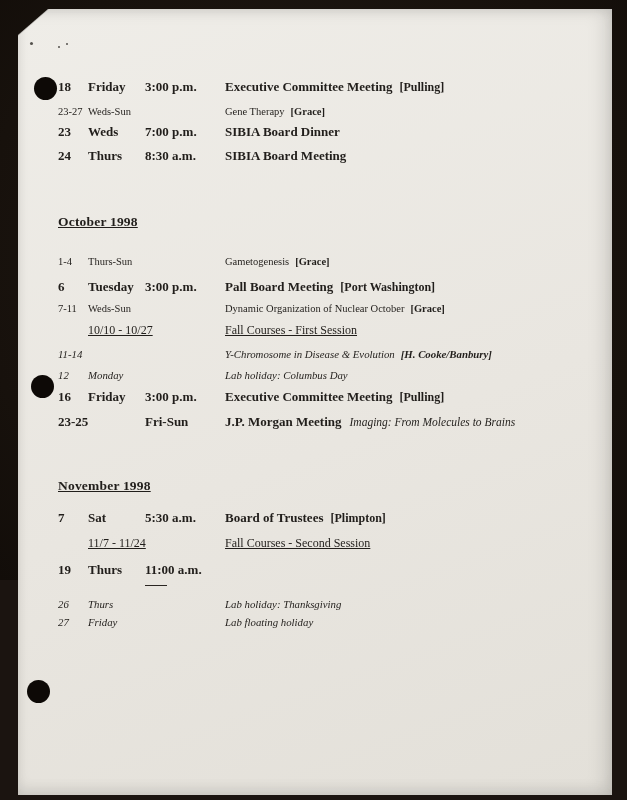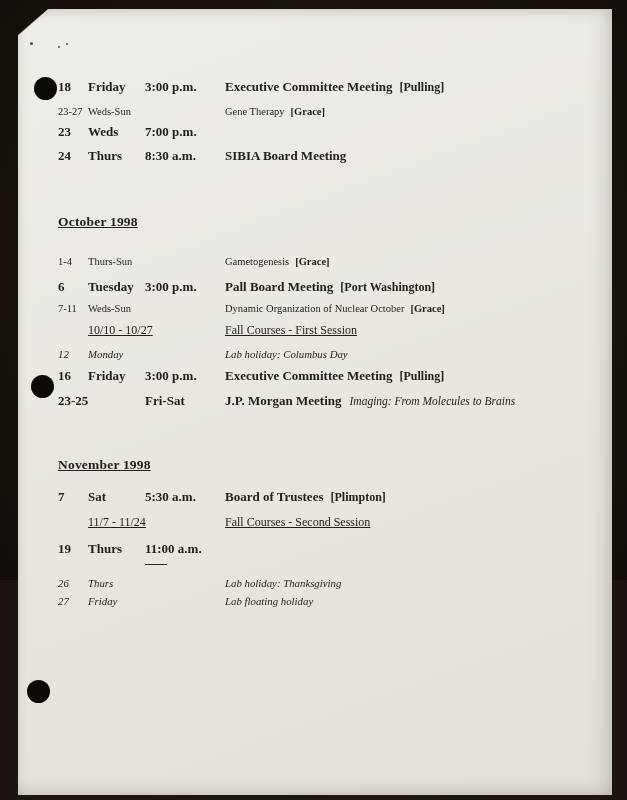--- a/index.html
+++ b/index.html
@@ -140,20 +140,23 @@
           <span class="c c-time"></span>
           <span class="c c-desc">
             <span>Gene Therapy</span><span class="note">[Grace]</span>
           </span>
         </div>
 
         <div class="row major" style="margin-bottom:8px">
           <span class="c c-date b">23</span>
           <span class="c c-day b">Weds</span>
           <span class="c c-time b">7:00 p.m.</span>
+          <span class="c c-desc">
+            <span class="b">SIBIA Board Dinner</span>
+          </span>
         </div>
 
         <div class="row major">
           <span class="c c-date b">24</span>
           <span class="c c-day b">Thurs</span>
           <span class="c c-time b">8:30 a.m.</span>
           <span class="c c-desc">
             <span class="b">SIBIA Board Meeting</span>
           </span>
         </div>
@@ -188,20 +191,28 @@
             <span>Dynamic Organization of Nuclear October</span><span class="note">[Grace]</span>
           </span>
         </div>
 
         <div class="row courses" style="margin-bottom:10px">
           <span class="c c-date"></span>
           <span class="c c-daywide"><span class="u">10/10 - 10/27</span></span>
           <span class="c c-desc"><span class="u">Fall Courses - First Session</span></span>
         </div>
 
+        <div class="row it" style="margin-bottom:9px">
+          <span class="c c-date">11-14</span>
+          <span class="c c-day"></span>
+          <span class="c c-time"></span>
+          <span class="c c-desc">
+            <span>Y-Chromosome in Disease &amp; Evolution</span><span class="note">[H. Cooke/Banbury]</span>
+          </span>
+        </div>
 
         <div class="row it" style="margin-bottom:8px">
           <span class="c c-date">12</span>
           <span class="c c-day">Monday</span>
           <span class="c c-time"></span>
           <span class="c c-desc">
             <span>Lab holiday: Columbus Day</span>
           </span>
         </div>
 
@@ -210,21 +221,21 @@
           <span class="c c-day b">Friday</span>
           <span class="c c-time b">3:00 p.m.</span>
           <span class="c c-desc">
             <span class="b">Executive Committee Meeting</span><span class="note">[Pulling]</span>
           </span>
         </div>
 
         <div class="row major">
           <span class="c c-date b">23-25</span>
           <span class="c c-day"></span>
-          <span class="c c-time b">Fri-Sat</span>
+          <span class="c c-time b">Fri-Sun</span>
           <span class="c c-desc">
             <span class="b">J.P. Morgan Meeting</span><span class="note-it">Imaging: From Molecules to Brains</span>
           </span>
         </div>
       </div>
 
       <div class="section">
         <div class="section-heading" style="margin:48px 0 16px 0">November 1998</div>
 
         <div class="row major" style="margin-bottom:10px">

